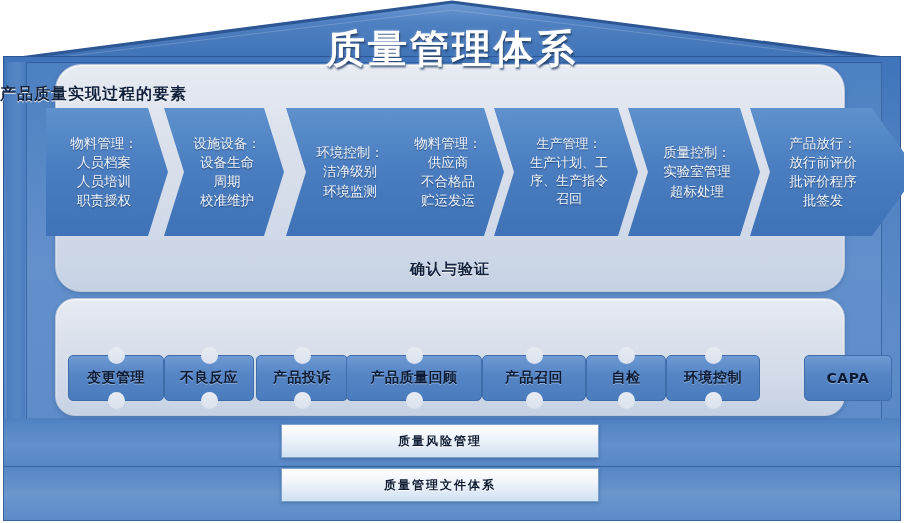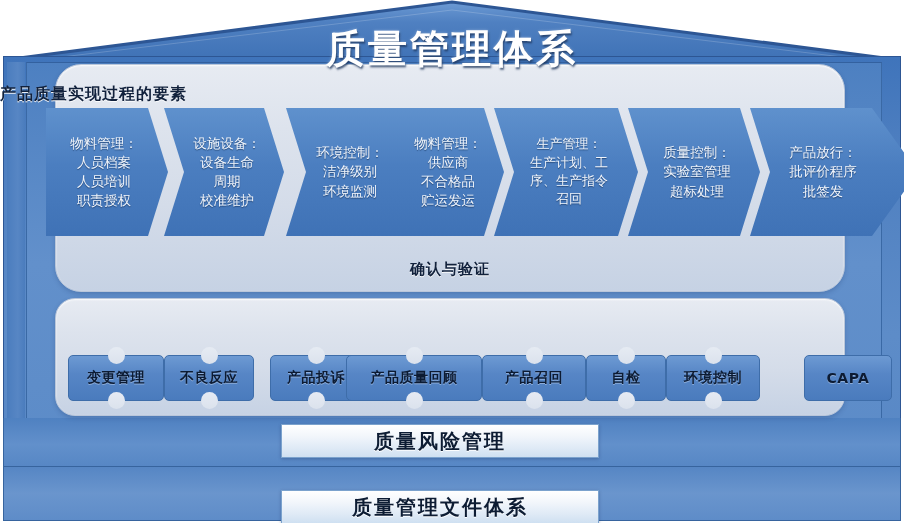--- a/index.html
+++ b/index.html
@@ -175,29 +175,29 @@
 
   
   .botbar {
     position: absolute;
     height: 34px;
     background: linear-gradient(180deg,#ffffff 0%, #f2f6fb 35%, #dfeaf6 72%, #cfe0f1 100%);
     border: 1px solid #7ba2cd;
     display: flex;
     align-items: center;
     justify-content: center;
-    font-size: 20px;
+    font-size: 12px;
     font-weight: bold;
     color: #0d1c33;
     letter-spacing: 2px;
     text-shadow: 0 1px 0 rgba(255,255,255,.9);
     box-shadow: 0 1px 3px rgba(25,50,95,.35);
   }
   #bar-risk { left: 281px; top: 424px; width: 318px; }
-  #bar-docs { left: 281px; top: 490px; width: 318px; }
+  #bar-docs { left: 281px; top: 468px; width: 318px; }
 
   .bottom-strip {
     position: absolute;
     left: 3px; top: 466px;
     width: 898px; height: 55px;
     background: linear-gradient(180deg,#5686c4 0%,#6a95cd 50%,#5e8cc8 100%);
     border: 1px solid #37649e;
   }
   .mid-strip {
     position: absolute;
@@ -291,20 +291,21 @@
         <div>生产管理：</div>
         <div>生产计划、工</div>
         <div>序、生产指令</div>
         <div>召回</div>
       </div>
     </div>
 
     <div class="chev chev-last" style="left:704px; width:168px;">
       <div class="chev-lines">
         <div>产品放行：</div>
+        <div>放行前评价</div>
         <div>批评价程序</div>
         <div>批签发</div>
       </div>
     </div>
   </div>
 
   <div class="panel-footnote">确认与验证</div>
 
   <div class="panel" id="panel-assurance"></div>
 
@@ -314,21 +315,21 @@
       <span class="notch-b"></span>
       <span>变更管理</span>
     </div>
 
     <div class="tab" style="left:96px; width:90px;">
       <span class="notch-t"></span>
       <span class="notch-b"></span>
       <span>不良反应</span>
     </div>
 
-    <div class="tab" style="left:202px; width:92px;">
+    <div class="tab" style="left:188px; width:92px;">
       <span class="notch-t"></span>
       <span class="notch-b"></span>
       <span>产品投诉</span>
     </div>
 
     <div class="tab" style="left:278px; width:136px;">
       <span class="notch-t"></span>
       <span class="notch-b"></span>
       <span>产品质量回顾</span>
     </div>

